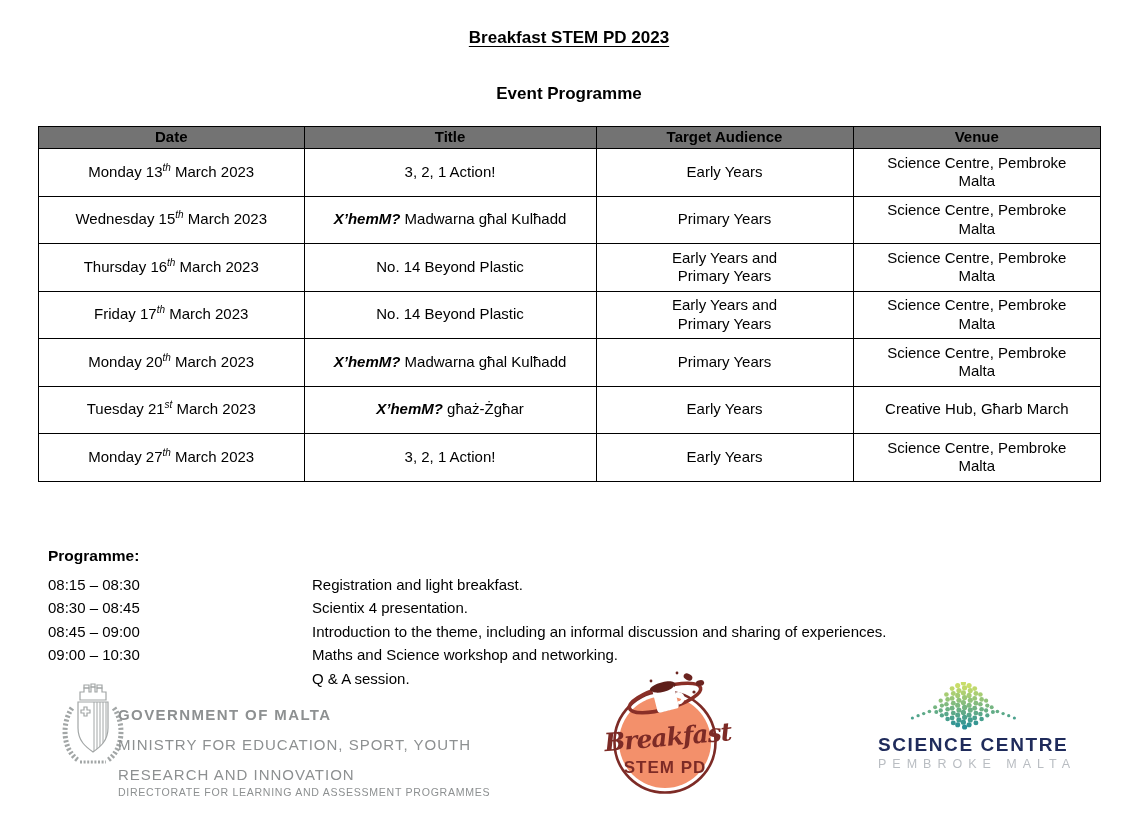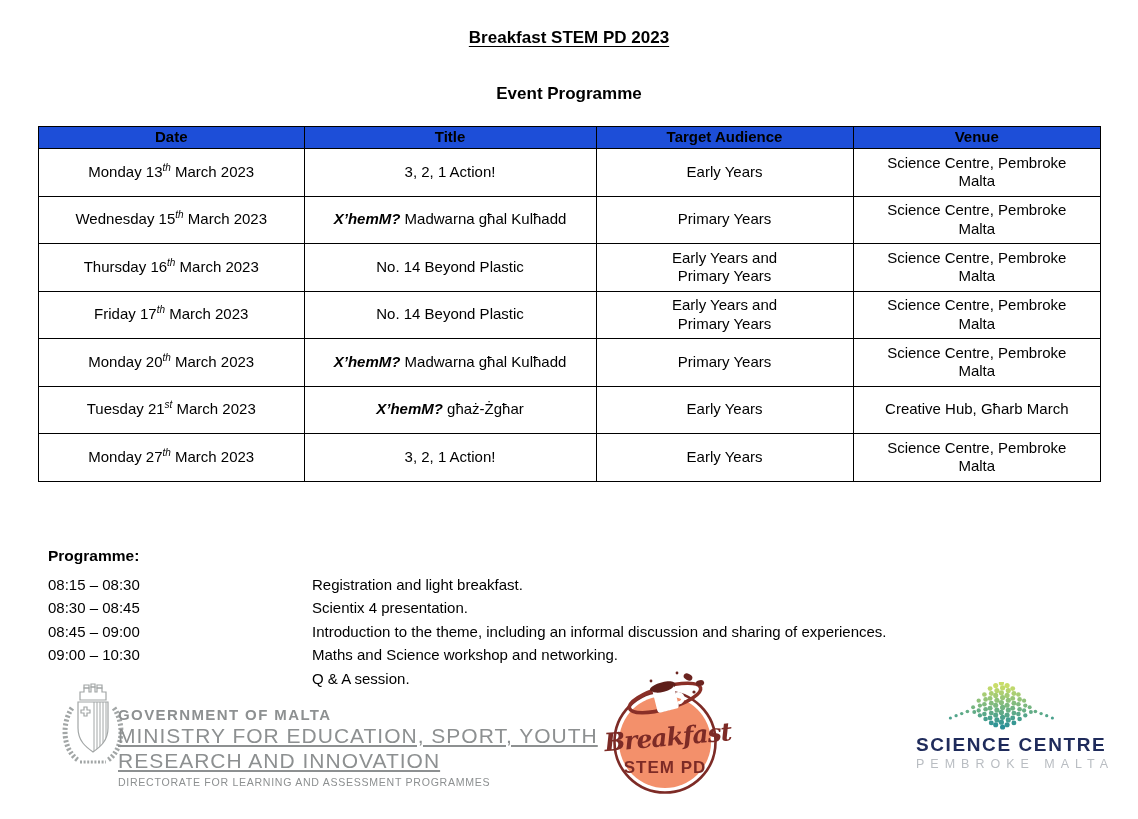--- a/index.html
+++ b/index.html
@@ -28,21 +28,21 @@
   
   table.event-table {
     position: absolute; left: 38px; top: 126px; width: 1063px;
     border-collapse: collapse; table-layout: fixed;
   }
   table.event-table th, table.event-table td {
     border: 1.5px solid #000; text-align: center; vertical-align: middle;
     font-size: 15px; line-height: 1.25; padding: 2px 6px;
   }
   table.event-table th {
-    background: #1d4ed8; font-weight: bold; height: 22px; padding: 1px 4px;
+    background: #737373; font-weight: bold; height: 22px; padding: 1px 4px;
   }
   table.event-table td { height: 47.5px; }
   col.c-date { width: 25%; } col.c-title { width: 27.5%; }
   col.c-aud { width: 24.2%; } col.c-venue { width: 23.3%; }
   td sup { font-size: 10px; vertical-align: super; line-height: 0; font-style: italic; }
   .title-italic { font-style: italic; font-weight: bold; }
 
   
   .programme {
     position: absolute; left: 48px; top: 509px; width: 1040px;
@@ -51,36 +51,36 @@
   .prog-row { font-size: 15px; line-height: 23.4px; white-space: nowrap; }
   .prog-time { display: inline-block; width: 264px; }
 
   
   .footer-logos { position: absolute; left: 0; top: 660px; width: 1138px; height: 150px; }
 
   .gov-logo { position: absolute; left: 58px; top: 20px; }
   .gov-crest { position: absolute; left: 0; top: 0; }
   .gov-text { position: absolute; left: 60px; top: 26px; color: #8d9091; white-space: nowrap; }
   .gov-line1 { font-weight: bold; font-size: 15px; letter-spacing: 1.4px; }
-  .gov-line2, .gov-line3 { font-size: 21px; letter-spacing: 1.0px; margin-top: 1px; text-decoration: underline; }
+  .gov-line2, .gov-line3 { font-size: 15px; letter-spacing: 1.0px; margin-top: 13px; }
   .gov-line4 { font-size: 10.6px; letter-spacing: 0.7px; margin-top: 3px; }
 
   .breakfast-logo { position: absolute; left: 604px; top: 8px; width: 122px; height: 126px; }
   .breakfast-logo svg { position: absolute; left: 0; top: 0; }
   .bf-script {
     position: absolute; left: 0; top: 55px; width: 122px; text-align: center;
     font-family: "DejaVu Serif", serif; font-style: italic; font-weight: bold;
     font-size: 25px; transform: rotate(-5deg); letter-spacing: -1px;
   }
   .bf-sub {
     position: absolute; left: 0; top: 90px; width: 122px; text-align: center;
     font-weight: bold; font-size: 17px; letter-spacing: 1px;
   }
 
-  .science-logo { position: absolute; left: 916px; top: 22px; width: 172px; text-align: center; }
+  .science-logo { position: absolute; left: 878px; top: 22px; width: 172px; text-align: center; }
   .sc-wave { display: block; margin: 0 auto; }
   .sc-line1 { font-size: 19px; font-weight: bold; letter-spacing: 1.6px; margin-top: -2px; white-space: nowrap; }
   .sc-line2 { font-size: 12.5px; letter-spacing: 6px; margin-top: 1px; white-space: nowrap; }
 </style>
 </head>
 <body>
 
 <div class="page">
 
   <div class="doc-title">Breakfast STEM PD 2023</div>

